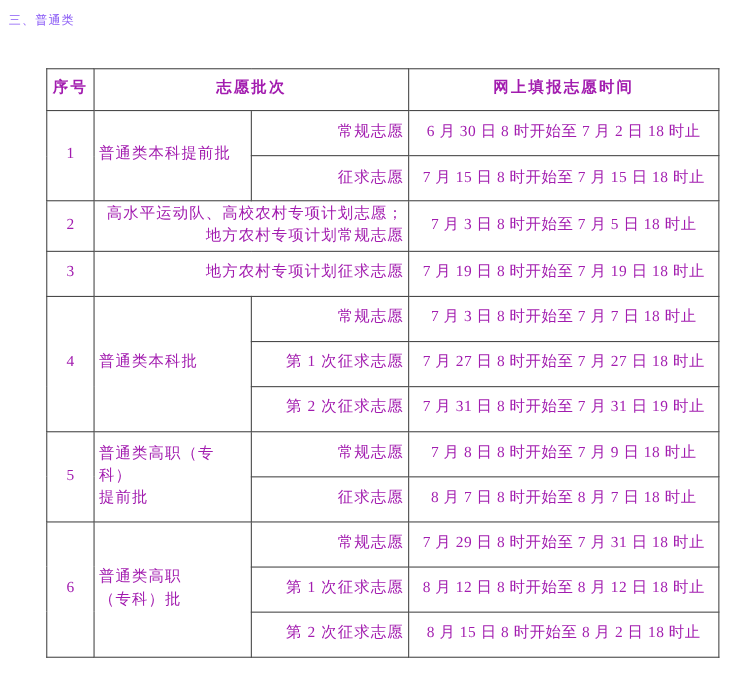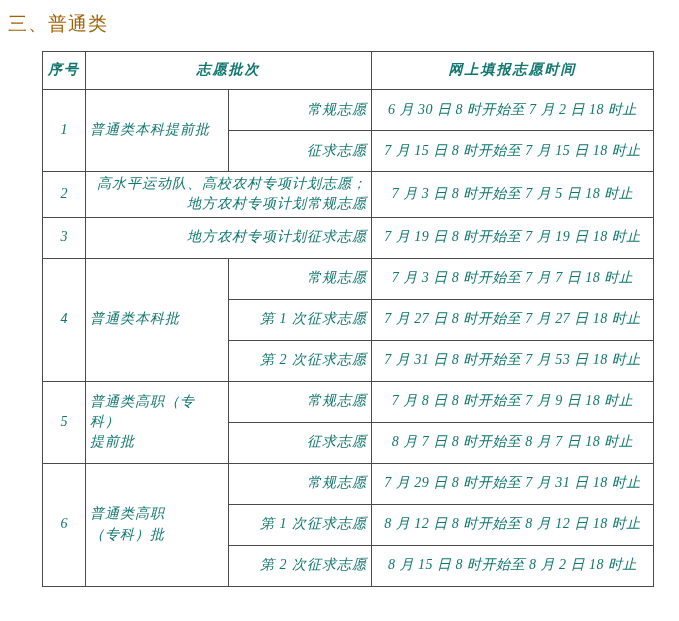--- a/index.html
+++ b/index.html
@@ -5,26 +5,26 @@
   html,body{margin:0;padding:0;}
   body{
     width:679px;height:621px;background:#ffffff;overflow:hidden;
     font-family:"Liberation Serif","DejaVu Serif",serif;
     -webkit-font-smoothing:antialiased;
   }
   .page{position:relative;width:679px;height:621px;background:#fff;}
   .page-title{
     position:absolute;left:8px;top:11px;
     font-family:"Liberation Sans","DejaVu Sans",sans-serif;
-    font-size:19px;color:#a16207;letter-spacing:1px;
+    font-size:11px;color:#8b5cf6;letter-spacing:1px;
   }
   table.schedule{
-    position:absolute;left:42px;top:51px;
+    position:absolute;left:42px;top:62px;
     border-collapse:collapse;table-layout:fixed;width:611px;
-    font-size:14px;color:#0f766e;font-style:italic;
+    font-size:14px;color:#a21caf;
   }
   table.schedule th, table.schedule td{
     border:1px solid #4a4a4a;
     padding:2px 4px;
     line-height:1.45;
     vertical-align:middle;
     overflow:hidden;
   }
   table.schedule thead tr{height:38px;}
   table.schedule tbody tr{height:41px;}
@@ -83,21 +83,21 @@
           <td class="batch-cell" rowspan="3">普通类本科批</td>
           <td class="sub-cell">常规志愿</td>
           <td class="time-cell">7 月 3 日 8 时开始至 7 月 7 日 18 时止</td>
         </tr>
         <tr>
           <td class="sub-cell">第 1 次征求志愿</td>
           <td class="time-cell">7 月 27 日 8 时开始至 7 月 27 日 18 时止</td>
         </tr>
         <tr>
           <td class="sub-cell">第 2 次征求志愿</td>
-          <td class="time-cell">7 月 31 日 8 时开始至 7 月 53 日 18 时止</td>
+          <td class="time-cell">7 月 31 日 8 时开始至 7 月 31 日 19 时止</td>
         </tr>
         <tr>
           <td class="no-cell" rowspan="2">5</td>
           <td class="batch-cell" rowspan="2">普通类高职（专科）
 提前批</td>
           <td class="sub-cell">常规志愿</td>
           <td class="time-cell">7 月 8 日 8 时开始至 7 月 9 日 18 时止</td>
         </tr>
         <tr>
           <td class="sub-cell">征求志愿</td>

